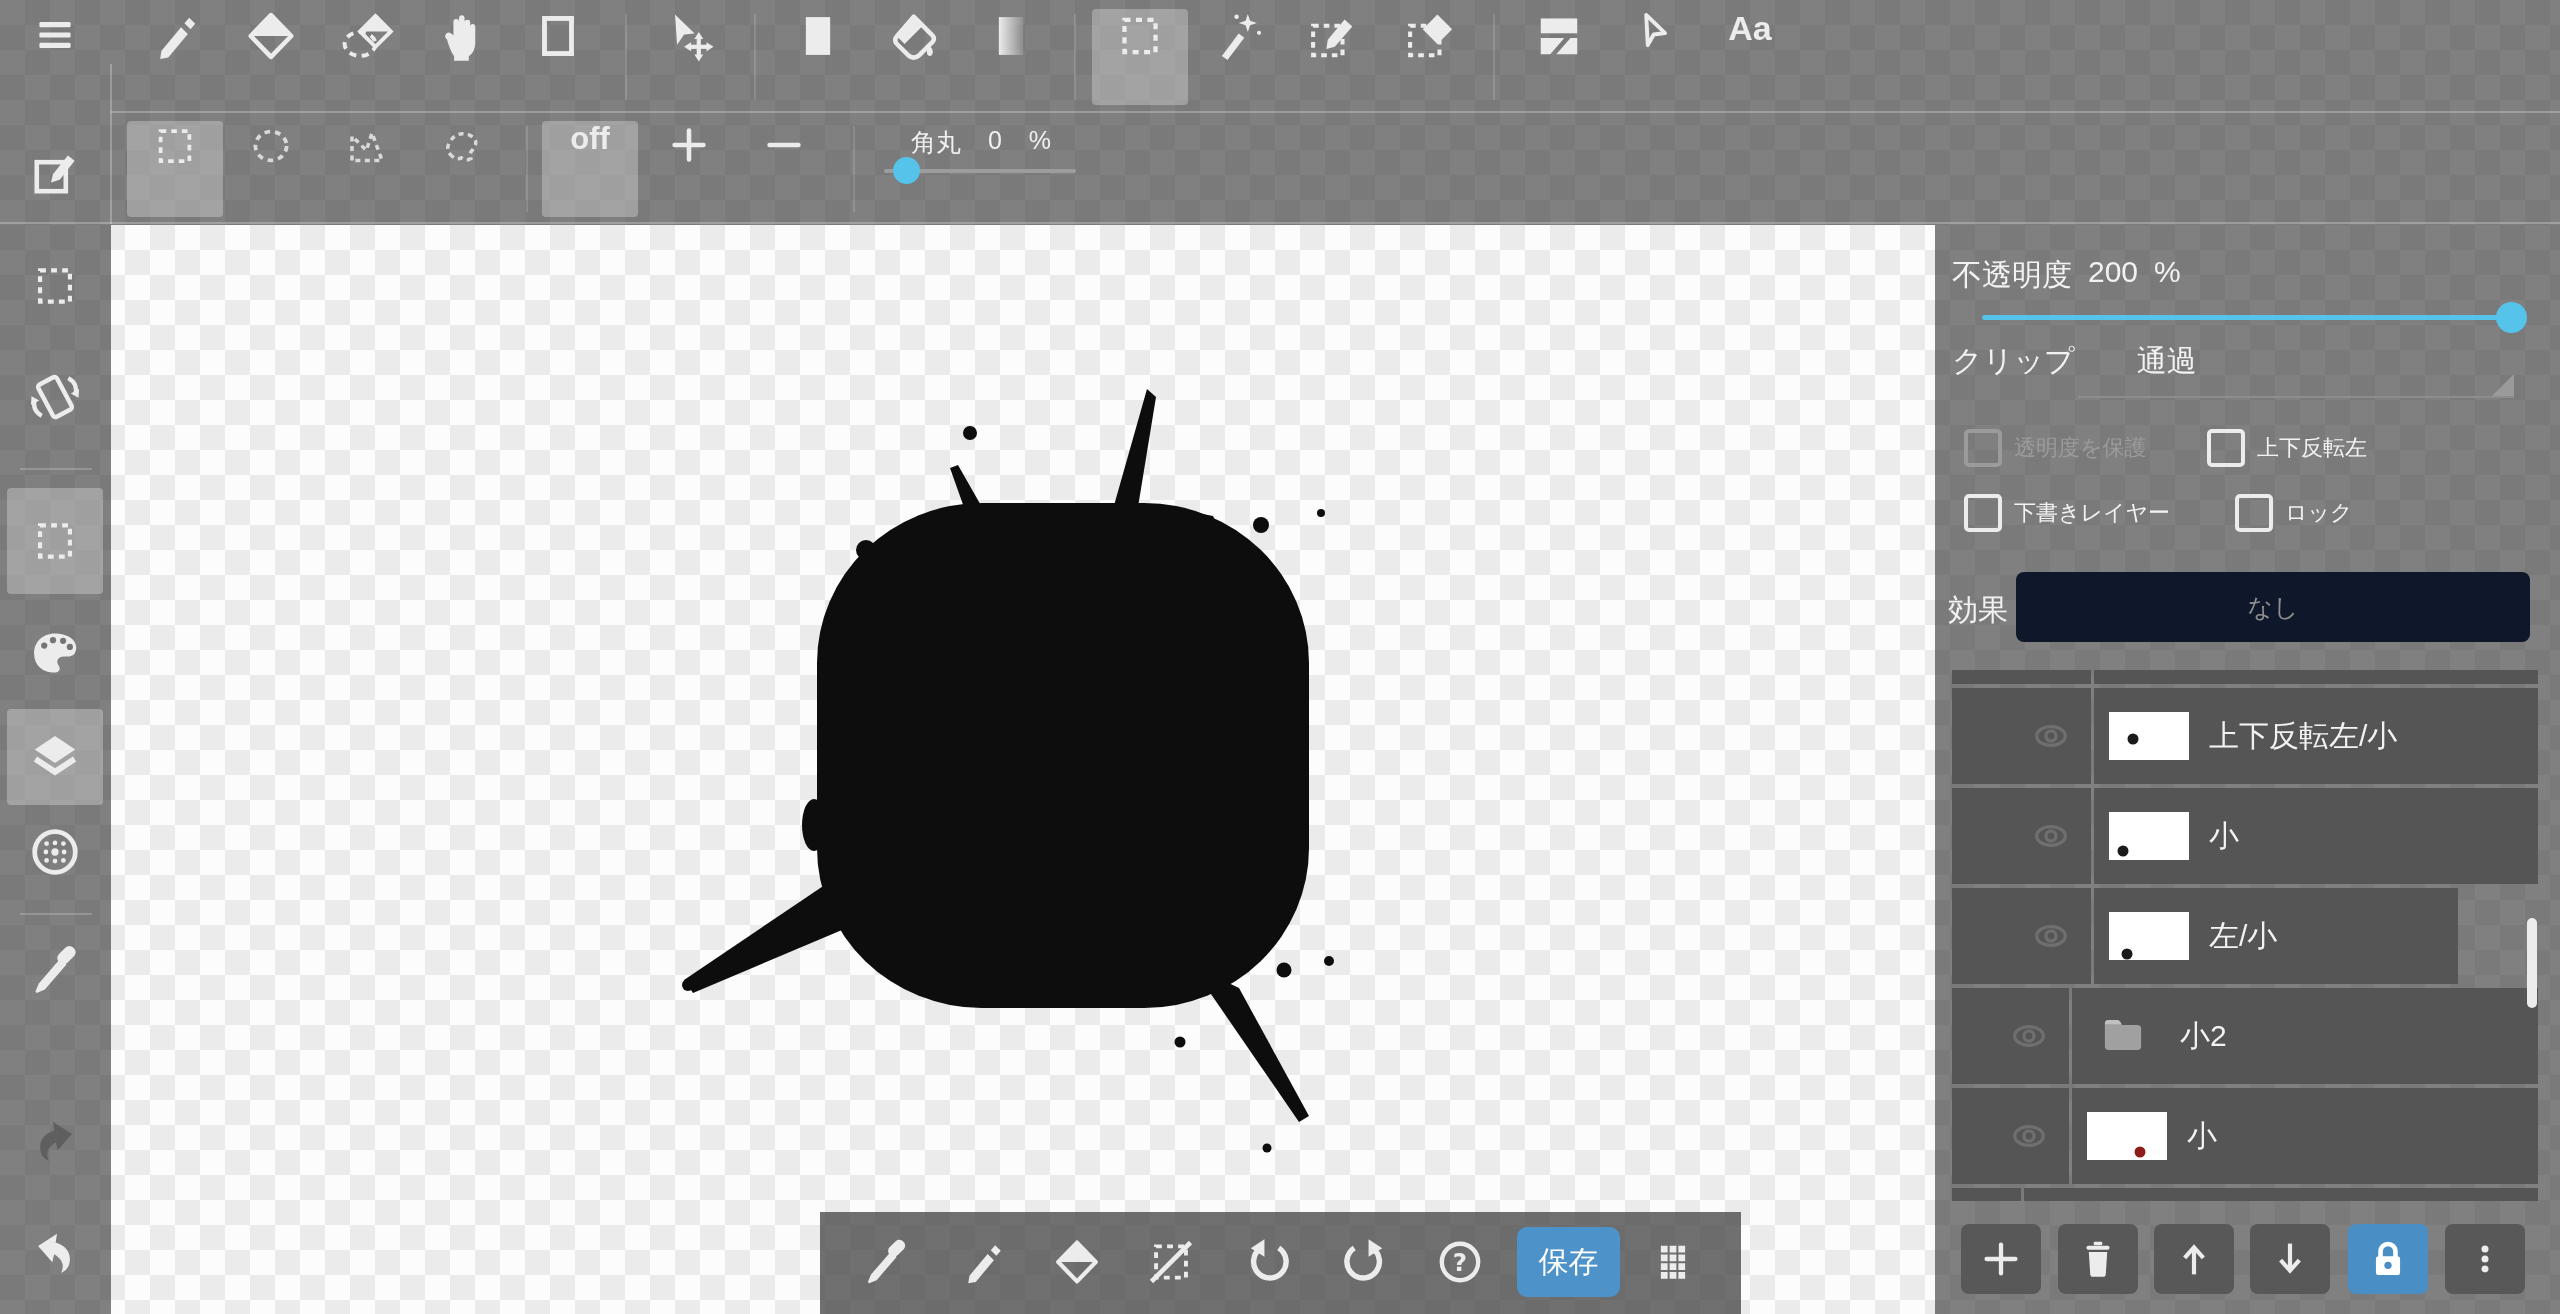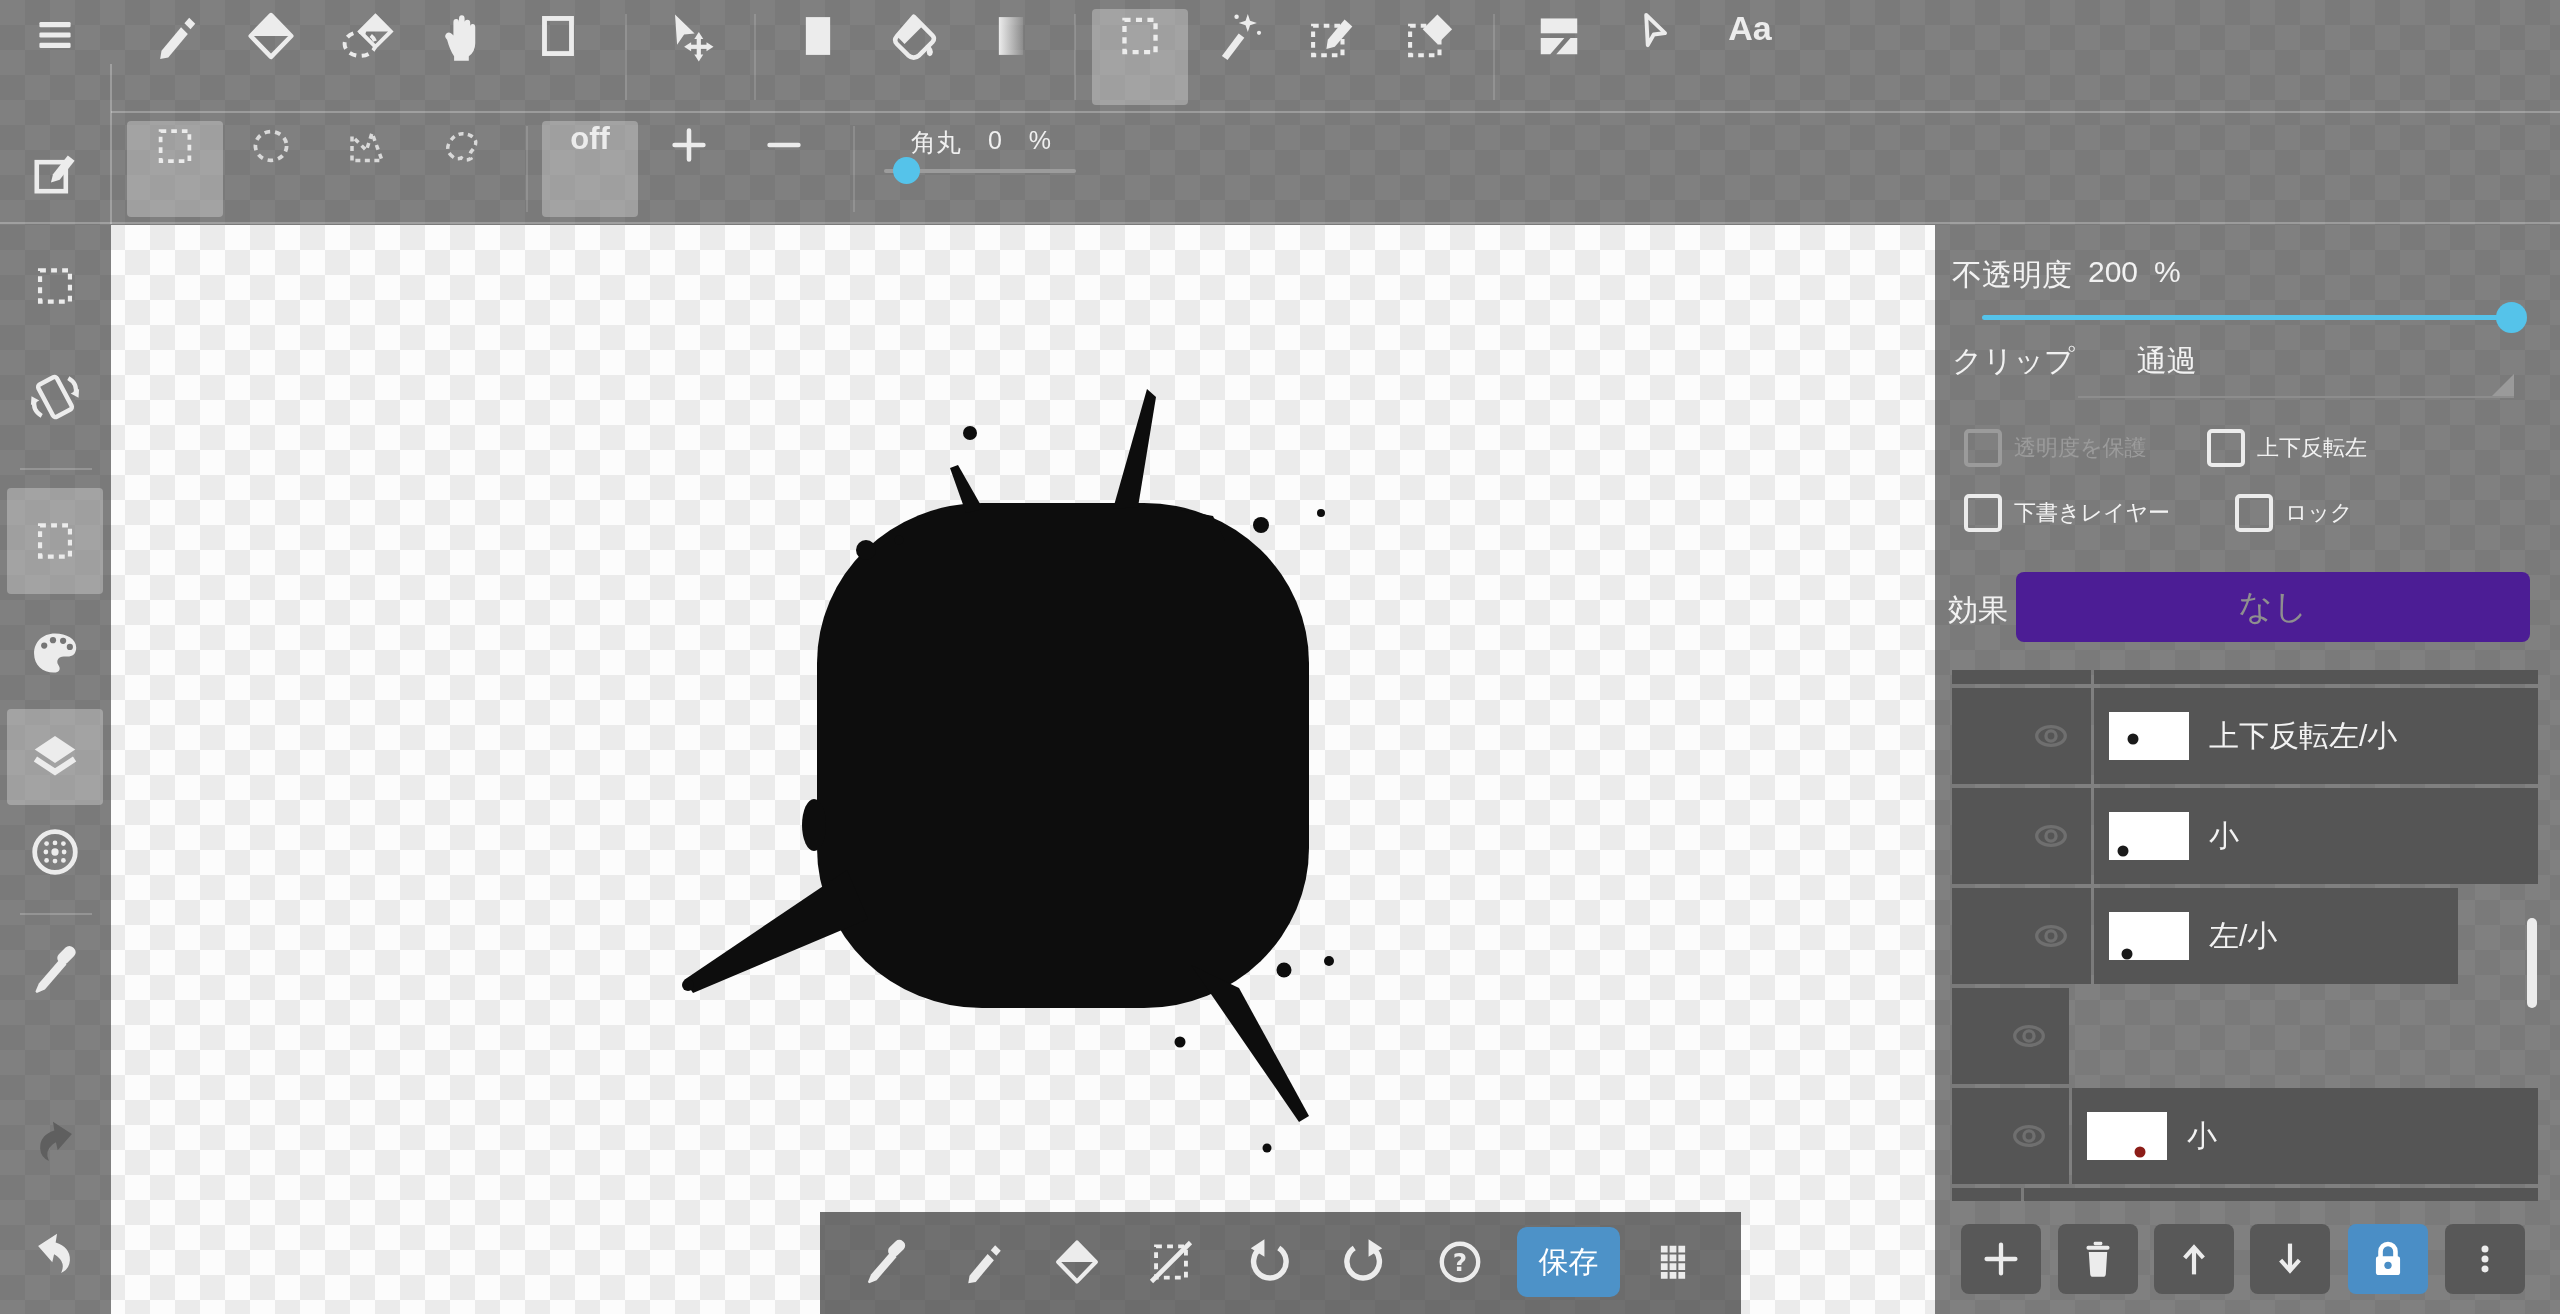--- a/index.html
+++ b/index.html
@@ -45,22 +45,22 @@
   #opacity-track{position:absolute;left:1982px;top:315px;width:530px;height:5px;background:#55c3ea;border-radius:3px}
   #opacity-knob{position:absolute;left:2496px;top:302px;width:31px;height:31px;border-radius:50%;background:#55c3ea}
   #blend-row{left:1952px;top:341px;display:flex;gap:62px}
   #blend-underline{position:absolute;left:2078px;top:396px;width:436px;height:2px;background:#8d8d8d}
   #blend-triangle{position:absolute;left:2492px;top:374px;width:0;height:0;
      border-left:22px solid transparent;border-bottom:22px solid #9a9a9a}
   .checkbox{position:absolute;width:30px;height:30px;border:4px solid #ececec;border-radius:5px;background:transparent}
   .checkbox.disabled{border-color:#9b9b9b}
   .cb-label{position:absolute;color:#f2f2f2;font-size:22px;line-height:38px}
   .cb-label.disabled{color:#9b9b9b}
-  #effect-btn{position:absolute;left:2016px;top:572px;width:514px;height:70px;background:#4c1d95;
-     border-radius:8px;display:flex;align-items:center;justify-content:center;color:#8f8f8f;font-size:34px}
+  #effect-btn{position:absolute;left:2016px;top:572px;width:514px;height:70px;background:#0f172a;
+     border-radius:8px;display:flex;align-items:center;justify-content:center;color:#8f8f8f;font-size:25px}
 
   
   .layer-row{position:absolute;left:1952px;width:586px;height:96px}
   .layer-row .cell{position:absolute;top:0;height:100%;background:#555555}
   .eye-cell{left:0;display:flex;align-items:center;justify-content:flex-end}
   .eye-cell .icon{margin-right:18px}
   .content-cell{right:0}
   .thumb{position:absolute;left:15px;top:24px;width:80px;height:48px;background:#ffffff}
   .thumb .dot{position:absolute;width:11px;height:11px;border-radius:50%;transform:translate(-50%,-50%)}
   .folder-icon-wrap{position:absolute;left:24px;top:22px}
@@ -508,20 +508,29 @@
       </div>
       <div class="layer-row folder" style="top: 988px;">
         <div class="cell eye-cell" style="width:117px">
           <span class="icon">
             <svg width="44" height="44" viewBox="0 0 40 40">
               <ellipse cx="20" cy="20" rx="13" ry="8.5" fill="none" stroke="#6f6f6f" stroke-width="3"></ellipse>
               <circle cx="20" cy="20" r="4.6" fill="none" stroke="#6f6f6f" stroke-width="3"></circle>
             </svg>
           </span>
         </div>
+        <div class="cell content-cell" style="left:120px;width:466px">
+          <span class="folder-icon-wrap icon">
+            <svg width="54" height="50" viewBox="0 0 40 40">
+              <path d="M5.5 11 Q5.5 8 8.5 8 L15 8 Q17 8 18 9.8 L19.2 12 L31.5 12 Q34.5 12 34.5 15 L34.5 29 Q34.5 32 31.5 32 L8.5 32 Q5.5 32 5.5 29 Z" fill="#a0a0a0"></path>
+              <path d="M5.5 11 Q5.5 8 8.5 8 L15 8 Q17 8 18 9.8 L18.8 11.4 L5.5 11.4 Z" fill="#c0c0c0"></path>
+            </svg>
+          </span>
+          <span class="layer-name">小2</span>
+        </div>
       </div>
       <div class="layer-row" style="top: 1088px;">
         <div class="cell eye-cell" style="width:117px">
           <span class="icon">
             <svg width="44" height="44" viewBox="0 0 40 40">
               <ellipse cx="20" cy="20" rx="13" ry="8.5" fill="none" stroke="#6f6f6f" stroke-width="3"></ellipse>
               <circle cx="20" cy="20" r="4.6" fill="none" stroke="#6f6f6f" stroke-width="3"></circle>
             </svg>
           </span>
         </div>

